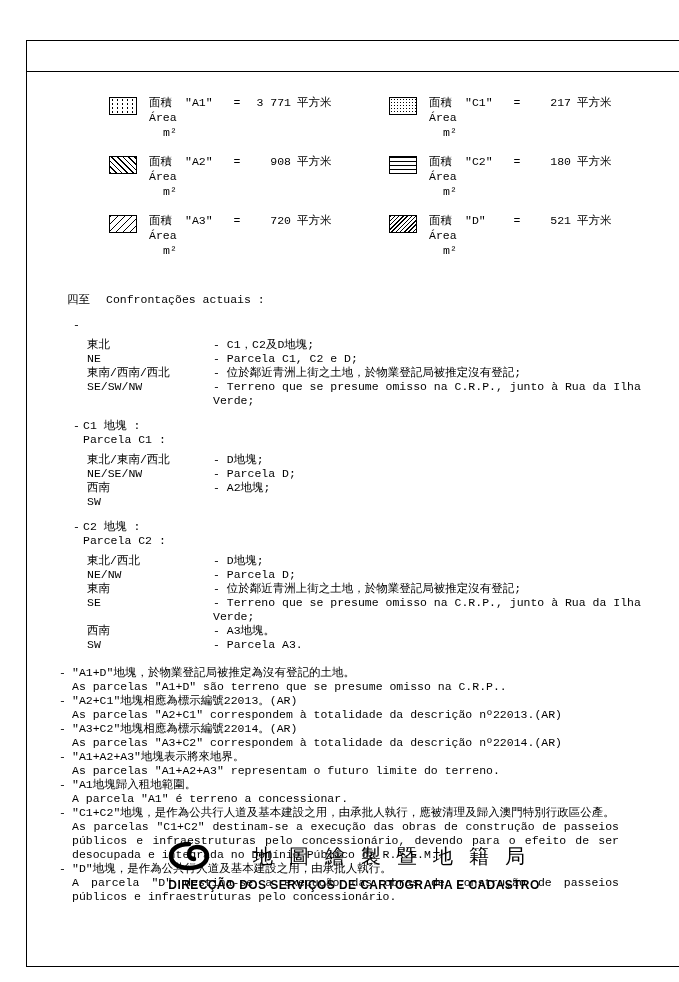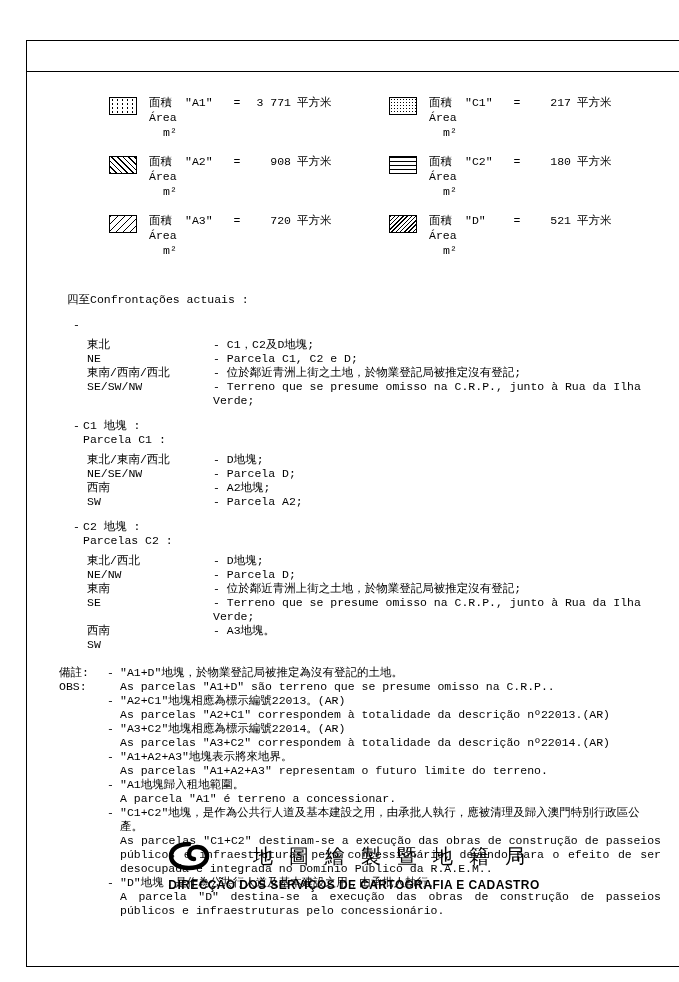--- a/index.html
+++ b/index.html
@@ -22,21 +22,21 @@
   .l1{display:flex;white-space:pre;line-height:15px;}
   .l1 .zh{width:36px;}
   .l1 .code{width:44px;}
   .l1 .eq{width:16px;text-align:center;}
   .l1 .val{width:46px;text-align:right;margin-right:6px;}
   .l2{display:flex;white-space:pre;line-height:15px;flex-direction:column;}
   .l2 .pt{width:148px;}
   .l2 .m2{padding-left:14px;}
 
   
-  .conf-head{margin:34px 0 0 10px;display:flex;line-height:15px;align-items:center;}
+  .conf-head{margin:34px 0 0 10px;display:flex;gap:16px;line-height:15px;align-items:center;}
   .conf-blocks{margin-left:16px;}
   .blk{margin-top:11px;}
   .blk-title{display:flex;line-height:14px;}
   .blk-dash{flex:none;width:10px;}
   .rows{margin:6px 0 0 14px;}
   .row{display:flex;line-height:14px;gap:8px;}
   .dir{flex:none;width:118px;white-space:pre;}
   .rv{flex:1;white-space:pre-wrap;}
 
   
@@ -219,31 +219,30 @@
             <div class="row">
                 <span class="dir">NE/SE/NW</span>
                 <span class="rv">- Parcela D;</span>
               </div>
             <div class="row">
                 <span class="dir">西南</span>
                 <span class="rv">- A2地塊;</span>
               </div>
             <div class="row">
                 <span class="dir">SW</span>
-                <span class="rv">- Parcela A2;</span>
               </div>
           </div>
         </section>
 
         <section class="blk">
           <div class="blk-title">
             <span class="blk-dash">-</span>
             <div>
               <div>C2 地塊 :</div>
-              <div>Parcelas C2 :</div>
+              <div>Parcela C2 :</div>
             </div>
           </div>
           <div class="rows">
             <div class="row">
                 <span class="dir">東北/西北</span>
                 <span class="rv">- D地塊;</span>
               </div>
             <div class="row">
                 <span class="dir">NE/NW</span>
                 <span class="rv">- Parcela D;</span>
@@ -255,30 +254,27 @@
             <div class="row">
                 <span class="dir">SE</span>
                 <span class="rv">- Terreno que se presume omisso na C.R.P., junto à Rua da Ilha Verde;</span>
               </div>
             <div class="row">
                 <span class="dir">西南</span>
                 <span class="rv">- A3地塊。</span>
               </div>
             <div class="row">
                 <span class="dir">SW</span>
+                <span class="rv">- Parcela A3.</span>
               </div>
           </div>
         </section>
       </div>
 
       <div class="obs">
-        <div class="obs-labels">
-          <div>備註:</div>
-          <div>OBS:</div>
-        </div>
         <div class="obs-items">
 
           <div class="obs-item">
             <span class="bullet">-</span>
             <div class="obs-text">
               <div class="zh">"A1+D"地塊，於物業登記局被推定為沒有登記的土地。</div>
               <div class="pt">As parcelas "A1+D" são terreno que se presume omisso na C.R.P..</div>
             </div>
           </div>
 

